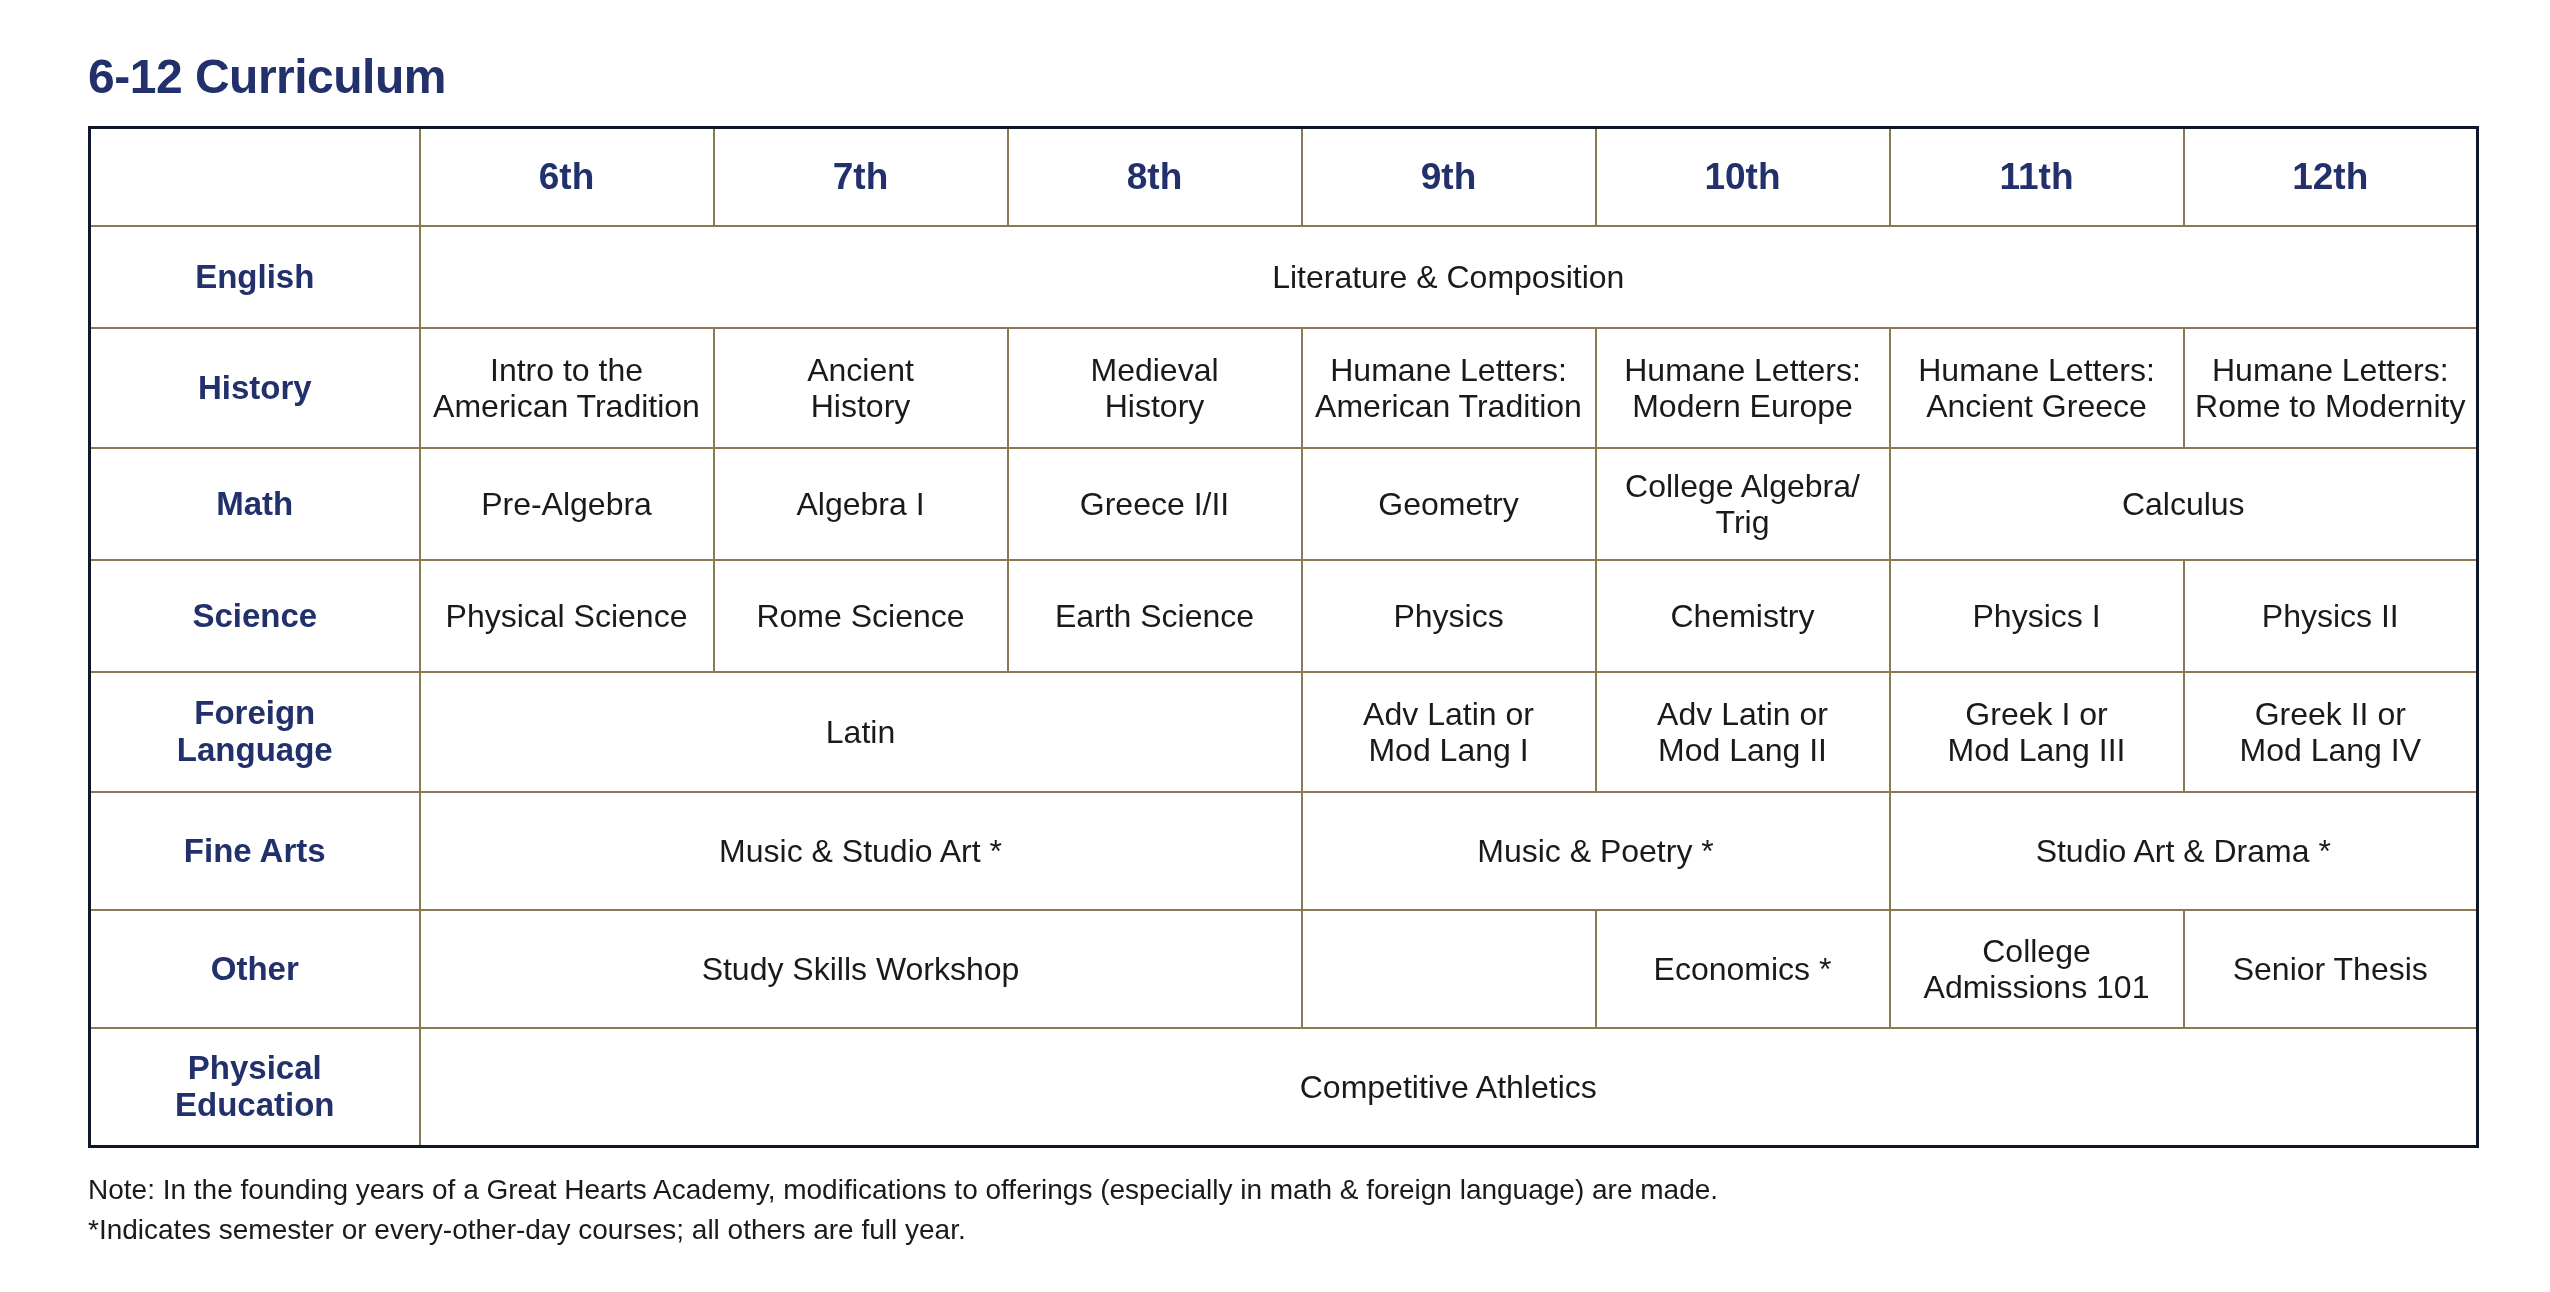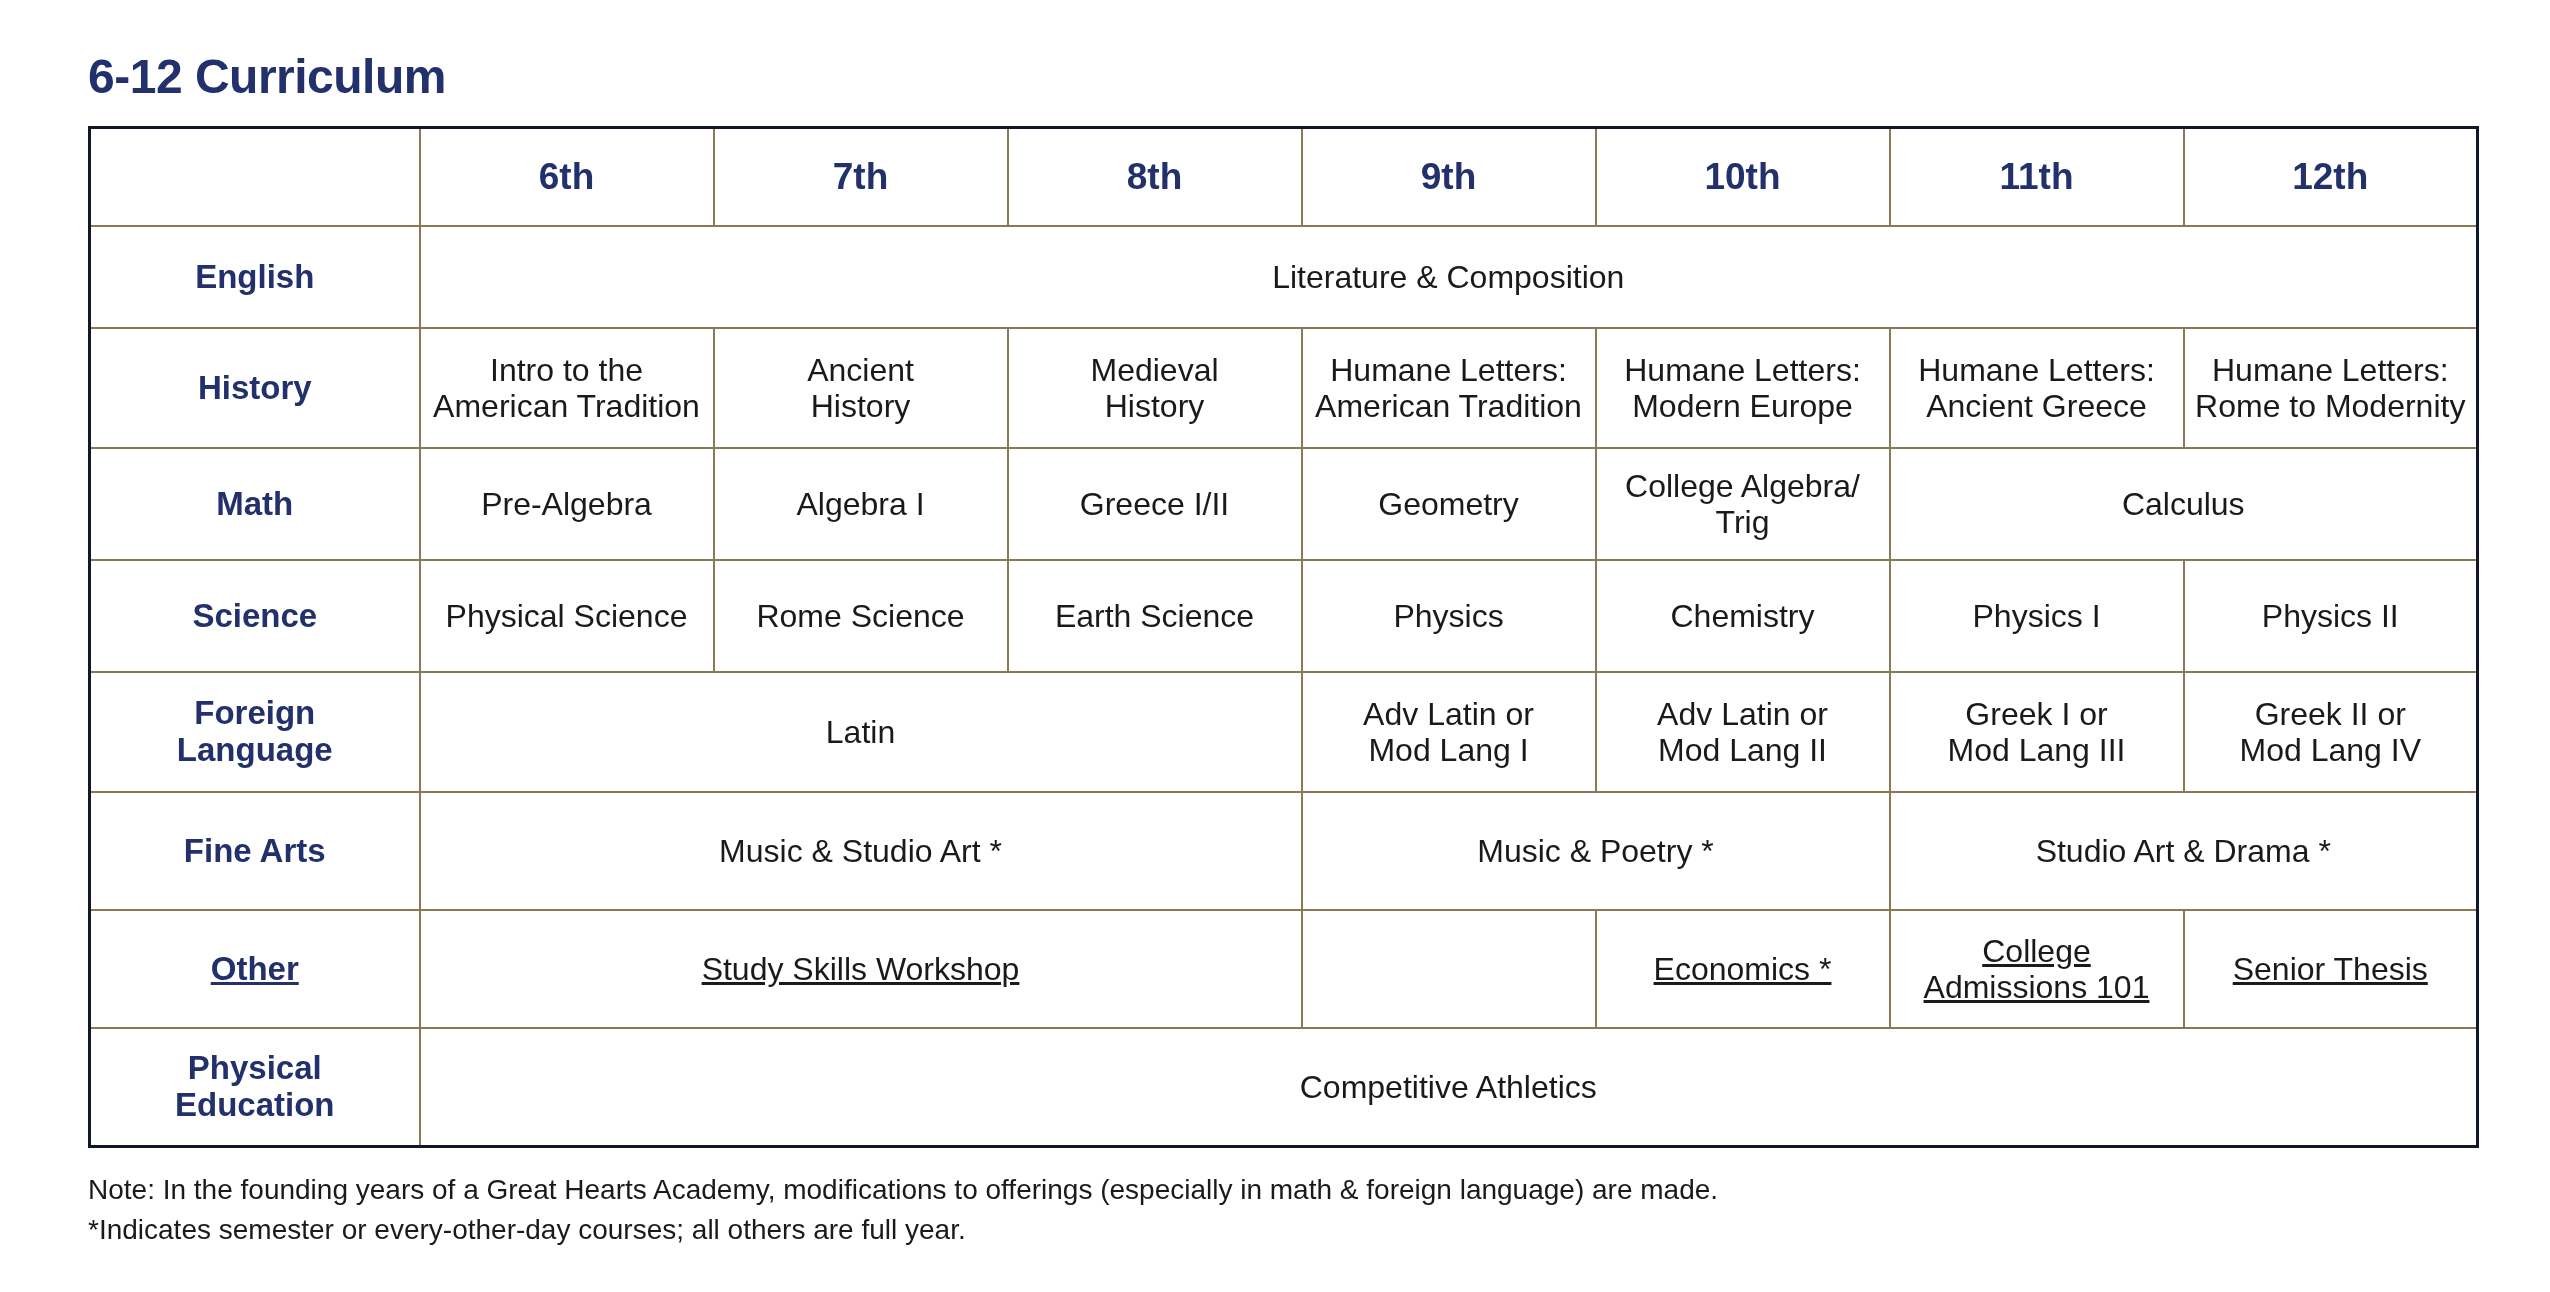--- a/index.html
+++ b/index.html
@@ -65,21 +65,21 @@
     font-weight: normal;
     line-height: 1.14;
     padding: 6px 6px;
   }
   .r-english td { height: 100px; }
   .r-history td { height: 118px; }
   .r-math td { height: 110px; }
   .r-science td { height: 110px; }
   .r-foreign td { height: 118px; }
   .r-finearts td { height: 116px; }
-  .r-other td { height: 116px; text-decoration: underline; }
+  .r-other td { height: 116px; }
   .r-pe td { height: 116px; }
 
   
   .r-english .row-label { vertical-align: middle; }
   .r-finearts .row-label,
   .r-other .row-label { vertical-align: middle; }
   .r-english .cell,
   .r-finearts .cell,
   .r-other .cell,
   .r-pe .cell { vertical-align: middle; }

